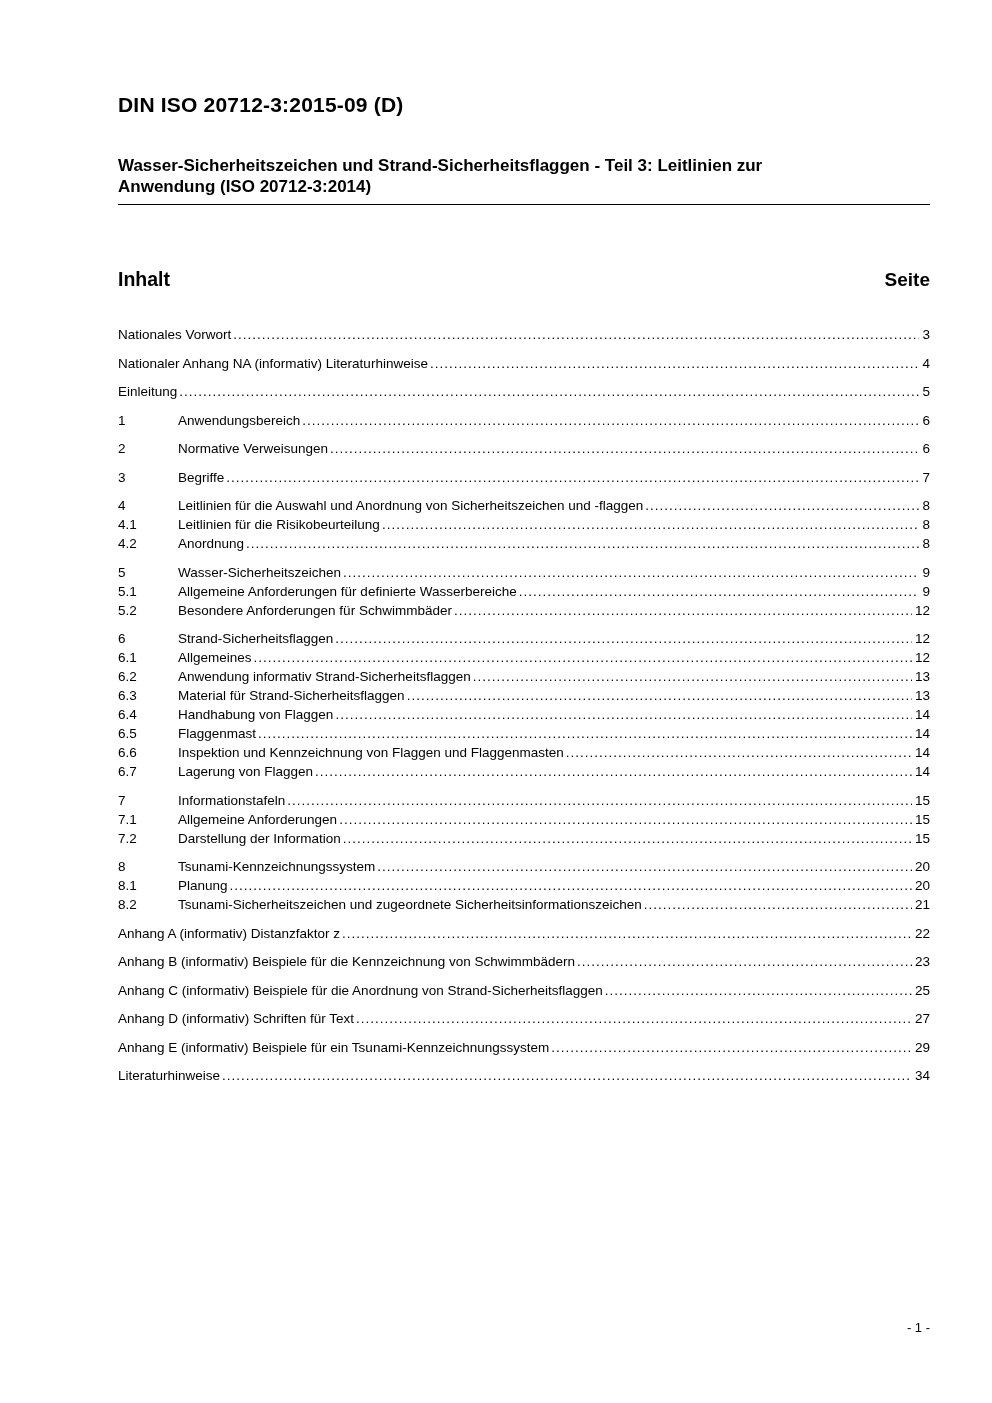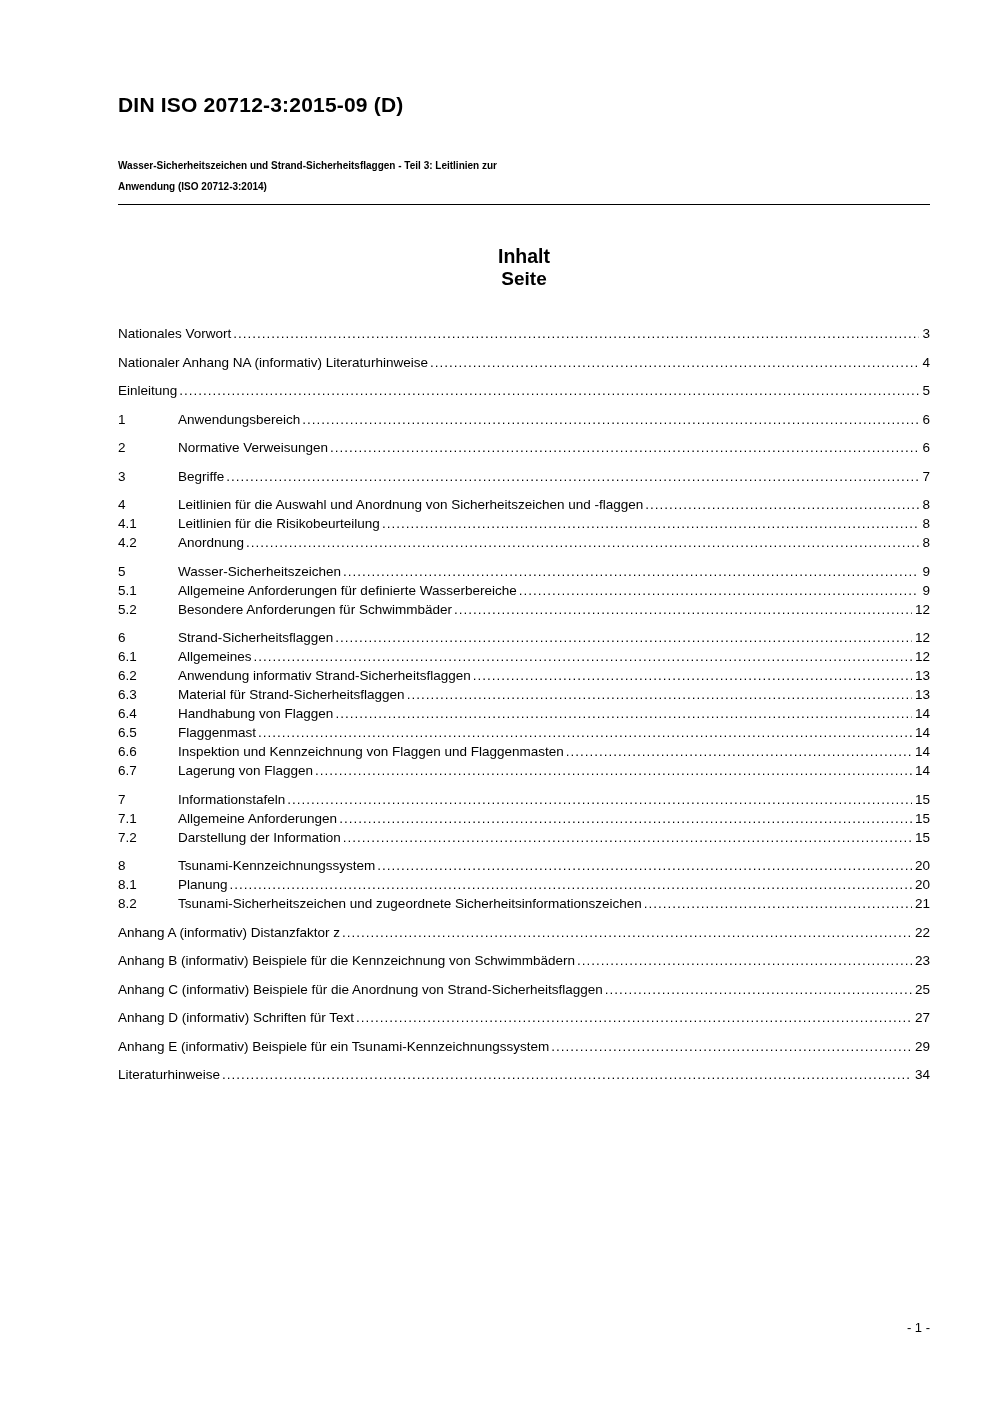--- a/index.html
+++ b/index.html
@@ -19,33 +19,32 @@
     width: 812px;
   }
   .doc-number {
     padding-top: 93px;
     font-size: 21px;
     font-weight: bold;
     letter-spacing: 0.2px;
   }
   .subtitle {
     margin-top: 38px;
-    font-size: 10px;
+    font-size: 17px;
     font-weight: bold;
     line-height: 21px;
     padding-bottom: 7px;
     border-bottom: 1.5px solid #000;
   }
   .subtitle span { display: block; }
   .toc-header {
-    margin-top: 40px;
+    margin-top: 63px;
     display: flex;
     justify-content: space-between;
     align-items: center;
-    flex-direction: column;
   }
   .toc-heading {
     font-size: 19.5px;
     font-weight: bold;
   }
   .page-col-label {
     font-size: 19px;
     font-weight: bold;
   }
   .toc {

